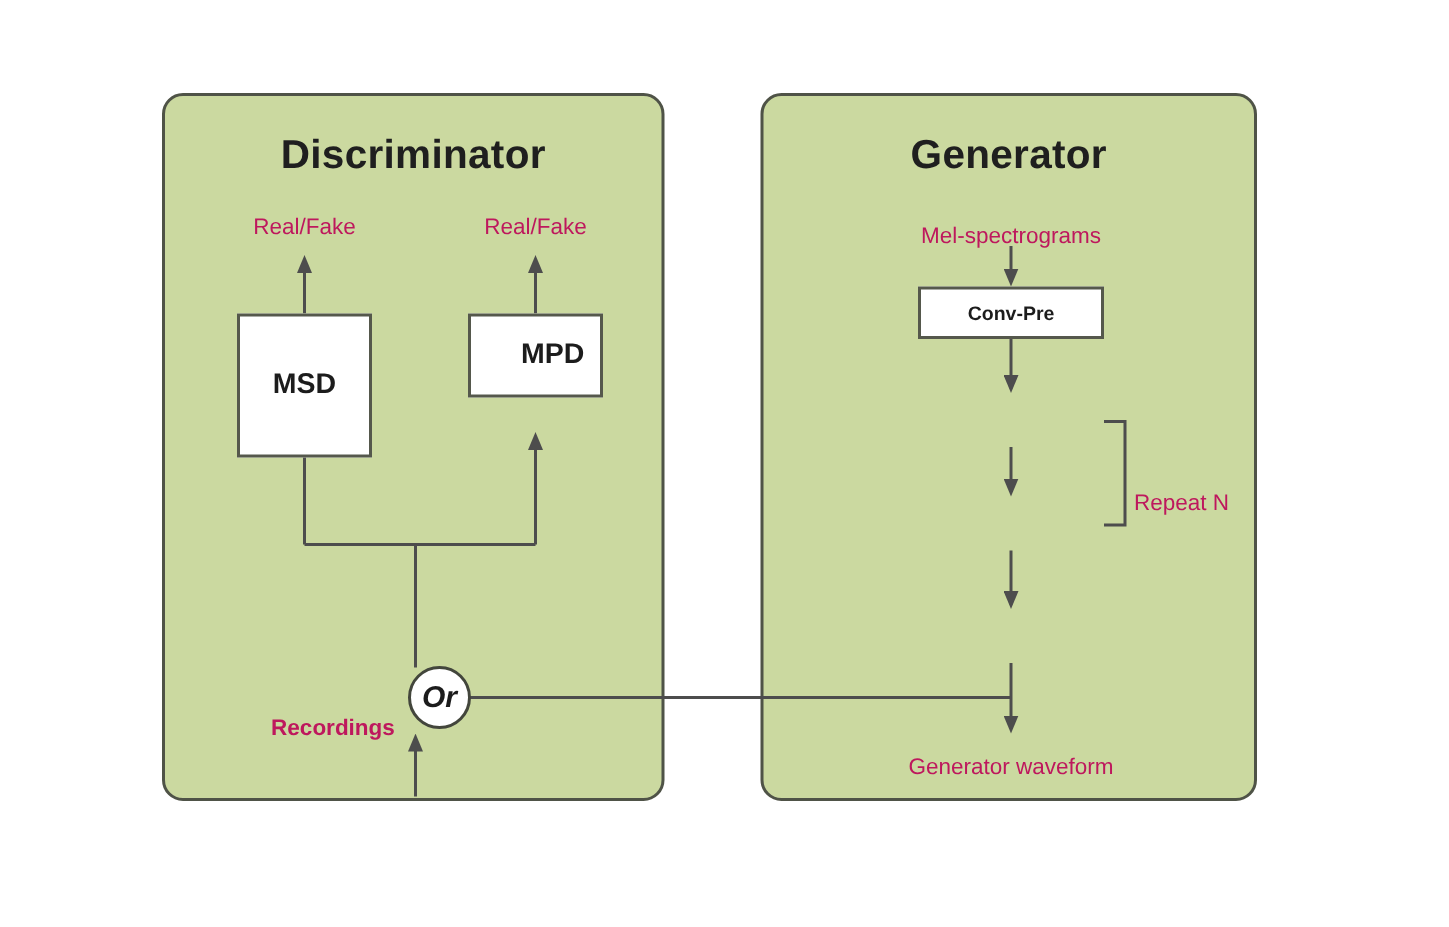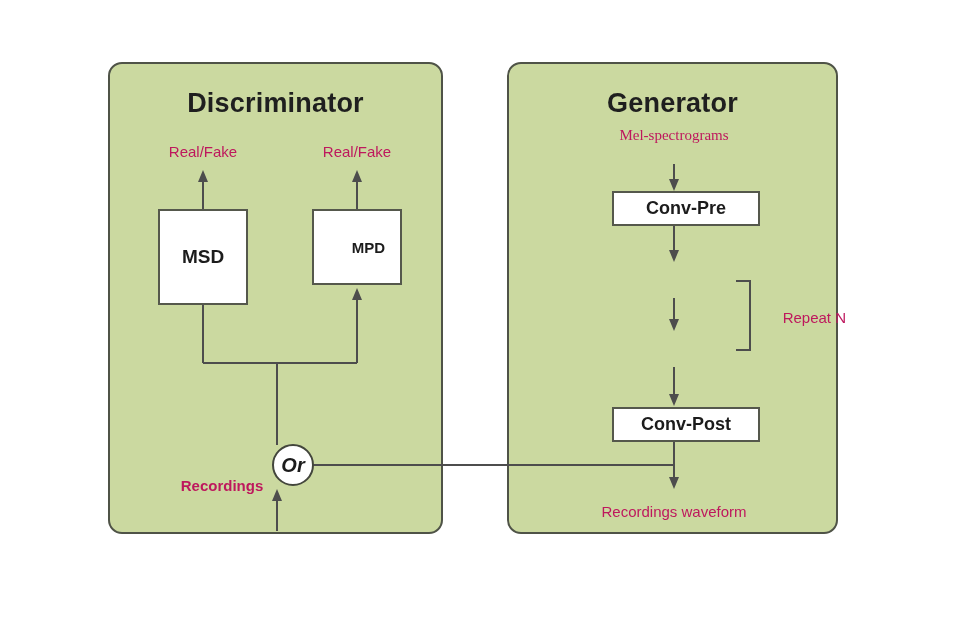--- a/index.html
+++ b/index.html
@@ -24,36 +24,36 @@
   .title-discriminator{left:108px;top:88px;width:335px;}
   .title-generator{left:507px;top:88px;width:331px;}
 
   .connectors{position:absolute;left:0;top:0;width:966px;height:618px;pointer-events:none;}
   .connectors path{stroke:var(--line);stroke-width:2px;fill:none;}
   #arrowhead path{fill:var(--line);stroke:none;}
 
   .node{position:absolute;background:var(--box_fill);border:2px solid var(--box_border);
         display:flex;align-items:center;justify-content:center;font-weight:700;color:#1c1c1c;}
   .node-msd{left:158px;top:209px;width:90px;height:96px;font-size:19px;}
-  .node-mpd{left:312px;top:209px;width:90px;height:76px;font-size:15px;padding-left:23px;}
-  .gen-node{left:612px;width:148px;height:35px;font-size:18px;}
+  .node-mpd{left:312px;top:209px;width:90px;height:56px;font-size:19px;padding-left:23px;}
+  .gen-node{left:612px;width:124px;height:35px;font-size:13px;}
   .node-conv-pre{top:191px;}
   .node-up-net{top:263px;}
   .node-mrf{top:332px;}
   .node-conv-post{top:407px;}
   .node-or{left:272px;top:444px;width:42px;height:42px;border-radius:50%;font-size:20px;
            border:2.5px solid #43463c;font-style:italic;}
 
   .label{position:absolute;font-size:15px;line-height:18px;text-align:center;color:#be185d;}
   .label-realfake-msd{left:143px;top:143px;width:120px;}
   .label-realfake-mpd{left:297px;top:143px;width:120px;}
   .label-recordings{left:162px;top:477px;width:120px;font-weight:bold;}
-  .label-mel{left:564px;top:126px;width:220px;font-family:Liberation Serif, serif;}
+  .label-mel{left:564px;top:149px;width:220px;}
   .label-waveform{left:564px;top:503px;width:220px;}
-  .label-repeat{left:756px;top:309px;width:90px;text-align:right;}
+  .label-repeat{left:756px;top:327px;width:90px;text-align:left;}
 </style>
 </head>
 <body>
 
 <div class="canvas">
 
   <section class="panel panel-discriminator"></section>
   <section class="panel panel-generator"></section>
 
   <svg class="connectors" viewBox="0 0 966 618" xmlns="http://www.w3.org/2000/svg">
@@ -83,17 +83,16 @@
 
   <div class="label label-realfake-msd">Real/Fake</div>
   <div class="label label-realfake-mpd">Real/Fake</div>
   <div class="node node-msd">MSD</div>
   <div class="node node-mpd">MPD</div>
   <div class="node node-or">Or</div>
   <div class="label label-recordings">Recordings</div>
 
   <div class="label label-mel">Mel-spectrograms</div>
   <div class="node gen-node node-conv-pre">Conv-Pre</div>
-  <div class="node gen-node node-conv-post">Conv-Post</div>
   <div class="label label-repeat">Repeat N</div>
-  <div class="label label-waveform">Recordings waveform</div>
+  <div class="label label-waveform">Generator waveform</div>
 
 </div>
 
 </body></html>

